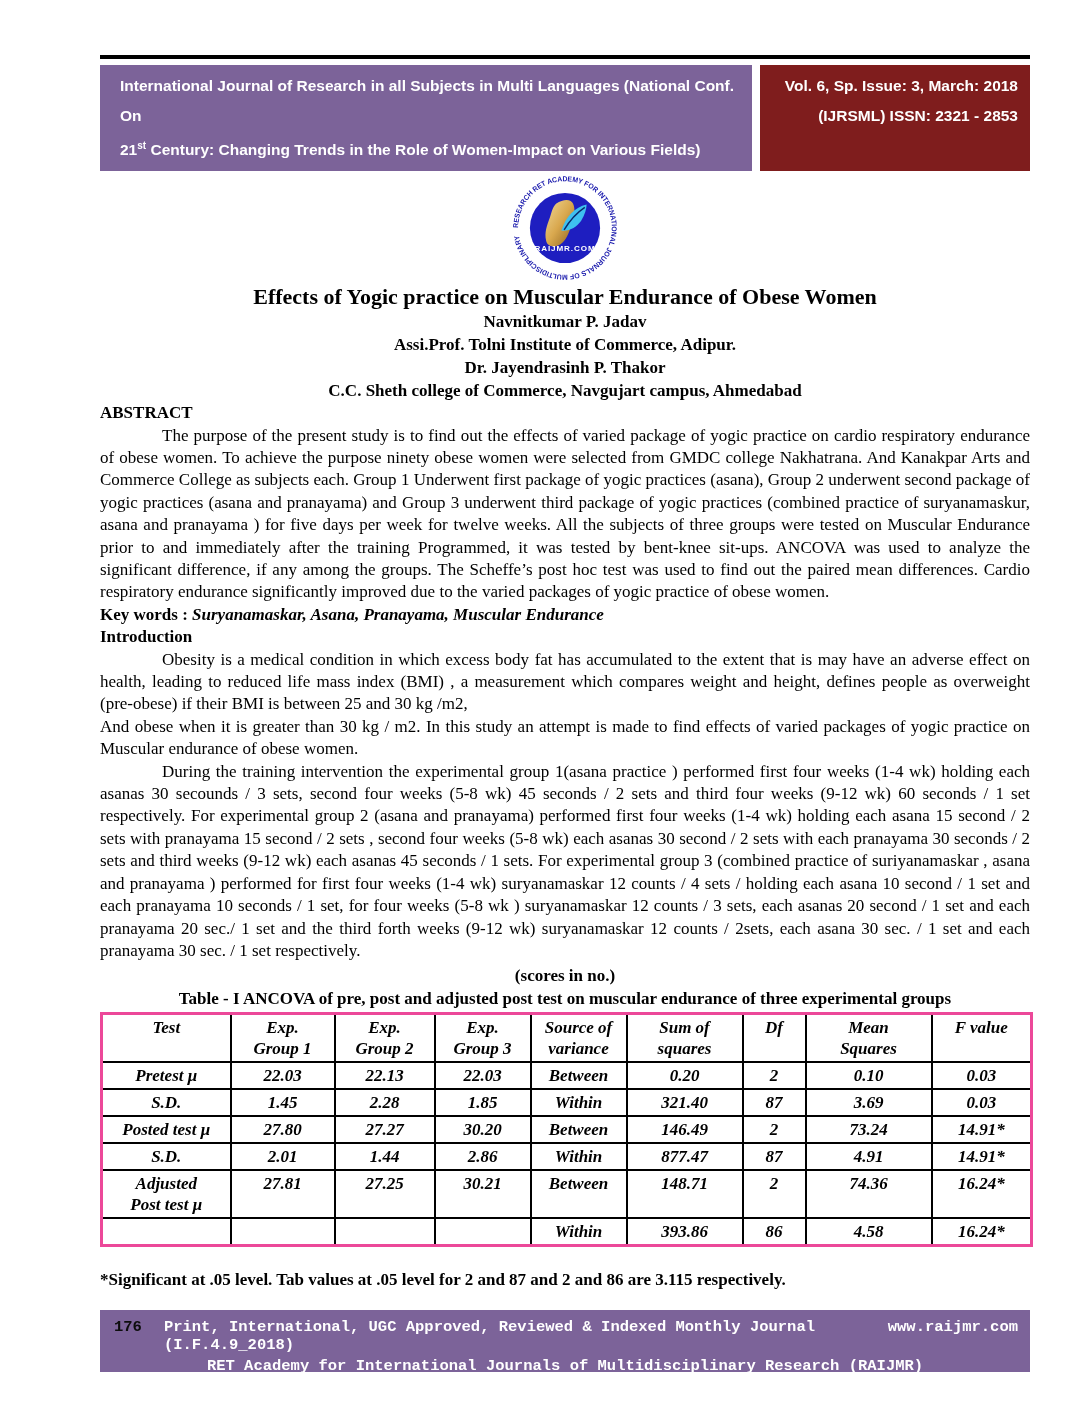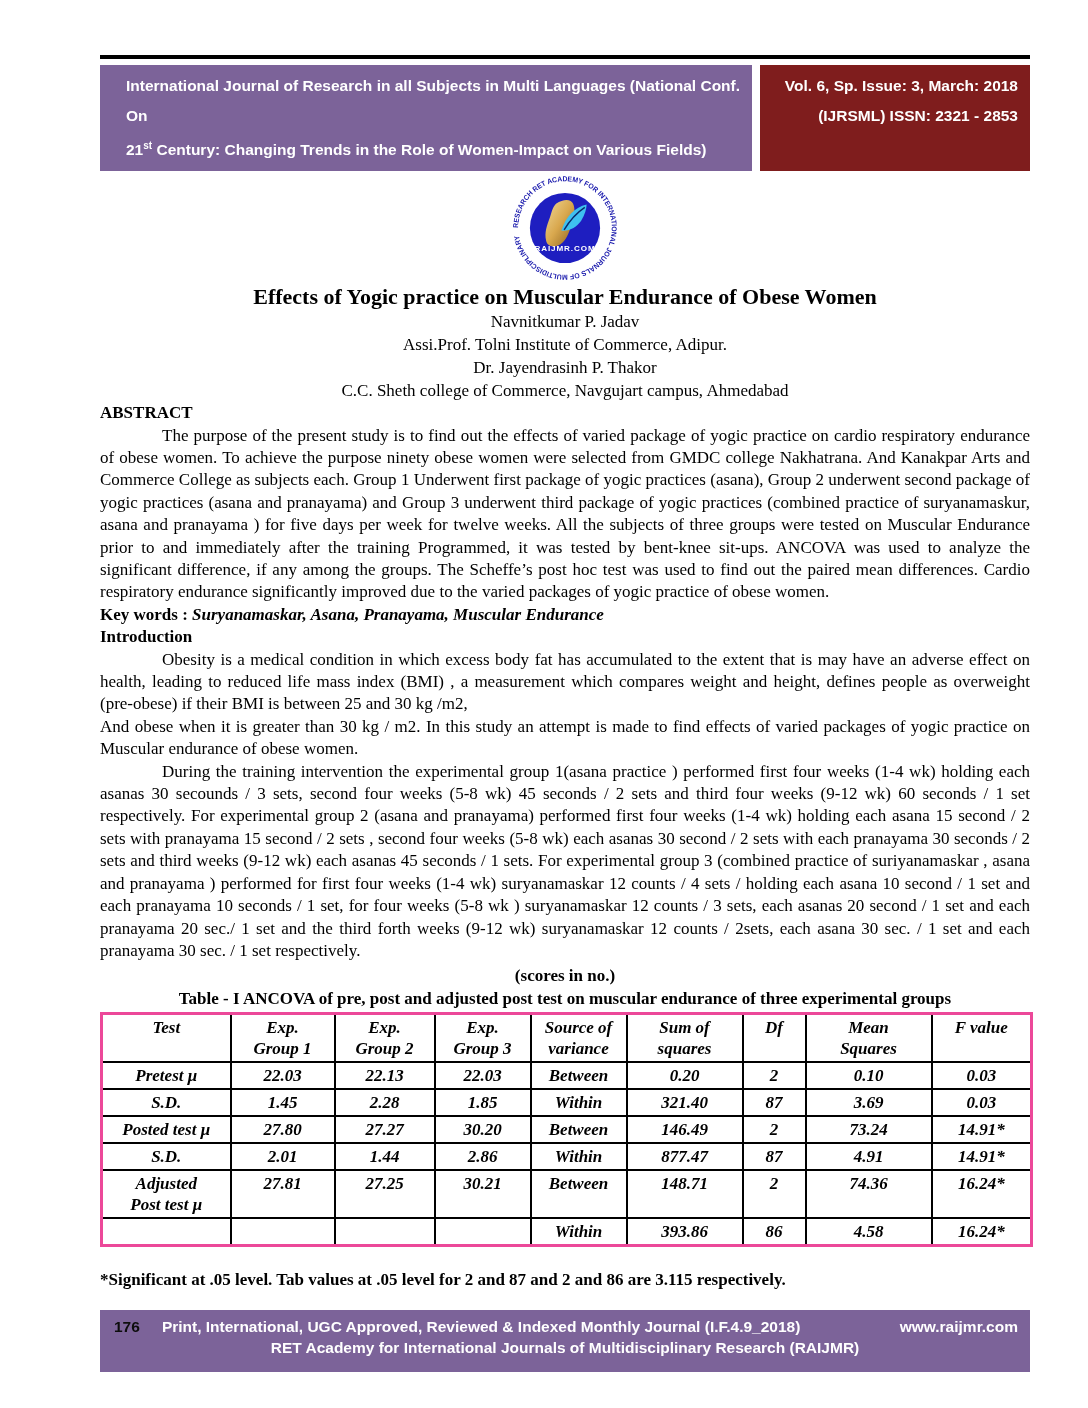--- a/index.html
+++ b/index.html
@@ -8,33 +8,33 @@
     font-family:"Liberation Serif","DejaVu Serif",serif;color:#000;
     overflow:hidden;
   }
   .rule-top{position:absolute;left:100px;top:55px;width:930px;height:4px;background:#000;}
   .page-content{position:absolute;left:100px;top:65px;width:930px;}
   
   .hdr-row{display:flex;gap:8px;}
   .hdr-left{
     box-sizing:border-box;width:652px;background:#7c6399;color:#fff;
     font-family:"Liberation Sans","DejaVu Sans",sans-serif;font-weight:bold;
-    font-size:15.5px;line-height:30px;padding:6px 10px 6px 26px;
+    font-size:15.5px;line-height:30px;padding:6px 10px 6px 20px;
   }
   .hdr-right{
     box-sizing:border-box;flex:1;background:#7f1d1d;color:#fff;text-align:right;
     font-family:"Liberation Sans","DejaVu Sans",sans-serif;font-weight:bold;
     font-size:15.5px;line-height:30px;padding:6px 12px 6px 6px;
   }
   .hdr-left sup{font-size:10px;}
   
   .logo-wrap{text-align:center;margin-top:3px;height:108px;}
   
   .title{text-align:center;font-size:22px;font-weight:bold;margin-top:2px;line-height:26px;}
-  .authors{text-align:center;font-size:17px;line-height:23px;}
+  .authors{text-align:center;font-size:17px;line-height:23px;font-weight:bold;}
   
   .bodytext{font-size:17px;line-height:22.4px;text-align:justify;}
   .h-bold{font-weight:bold;}
   .para-indent{text-indent:62px;}
   .bi{font-weight:bold;font-style:italic;}
   
   .tbl-caption{text-align:center;font-weight:bold;font-size:17px;line-height:23px;margin-top:2px;}
   table.anova{
     width:930px;border-collapse:collapse;border:3px solid #ec4899;
     table-layout:fixed;margin-top:2px;font-style:italic;
@@ -43,21 +43,21 @@
     border:2px solid #000;font-weight:bold;font-size:17px;line-height:21px;
     text-align:center;vertical-align:top;padding:2px 4px;white-space:pre-line;
     overflow:hidden;font-family:"Liberation Serif","DejaVu Serif",serif;
   }
   table.anova td{height:21px;}
   .tbl-footnote{font-weight:bold;font-size:17px;line-height:23px;margin-top:21px;text-align:left;}
   
   .footer{
     position:absolute;left:100px;top:1310px;width:930px;height:62px;background:#7c6399;
     box-sizing:border-box;color:#fff;
-    font-family:Liberation Sans, sans-serif;font-weight:bold;font-size:15.5px;
+    font-family:Liberation Mono, monospace;font-weight:bold;font-size:15.5px;
   }
   .footer-line1{display:flex;align-items:baseline;gap:22px;padding:8px 12px 0 14px;}
   .footer-pagenum{color:#0d0d0d;}
   .footer-website{margin-left:auto;}
   .footer-line2{text-align:center;margin-top:3px;}
 </style>
 </head>
 <body>
 
 <div class="rule-top"></div>

